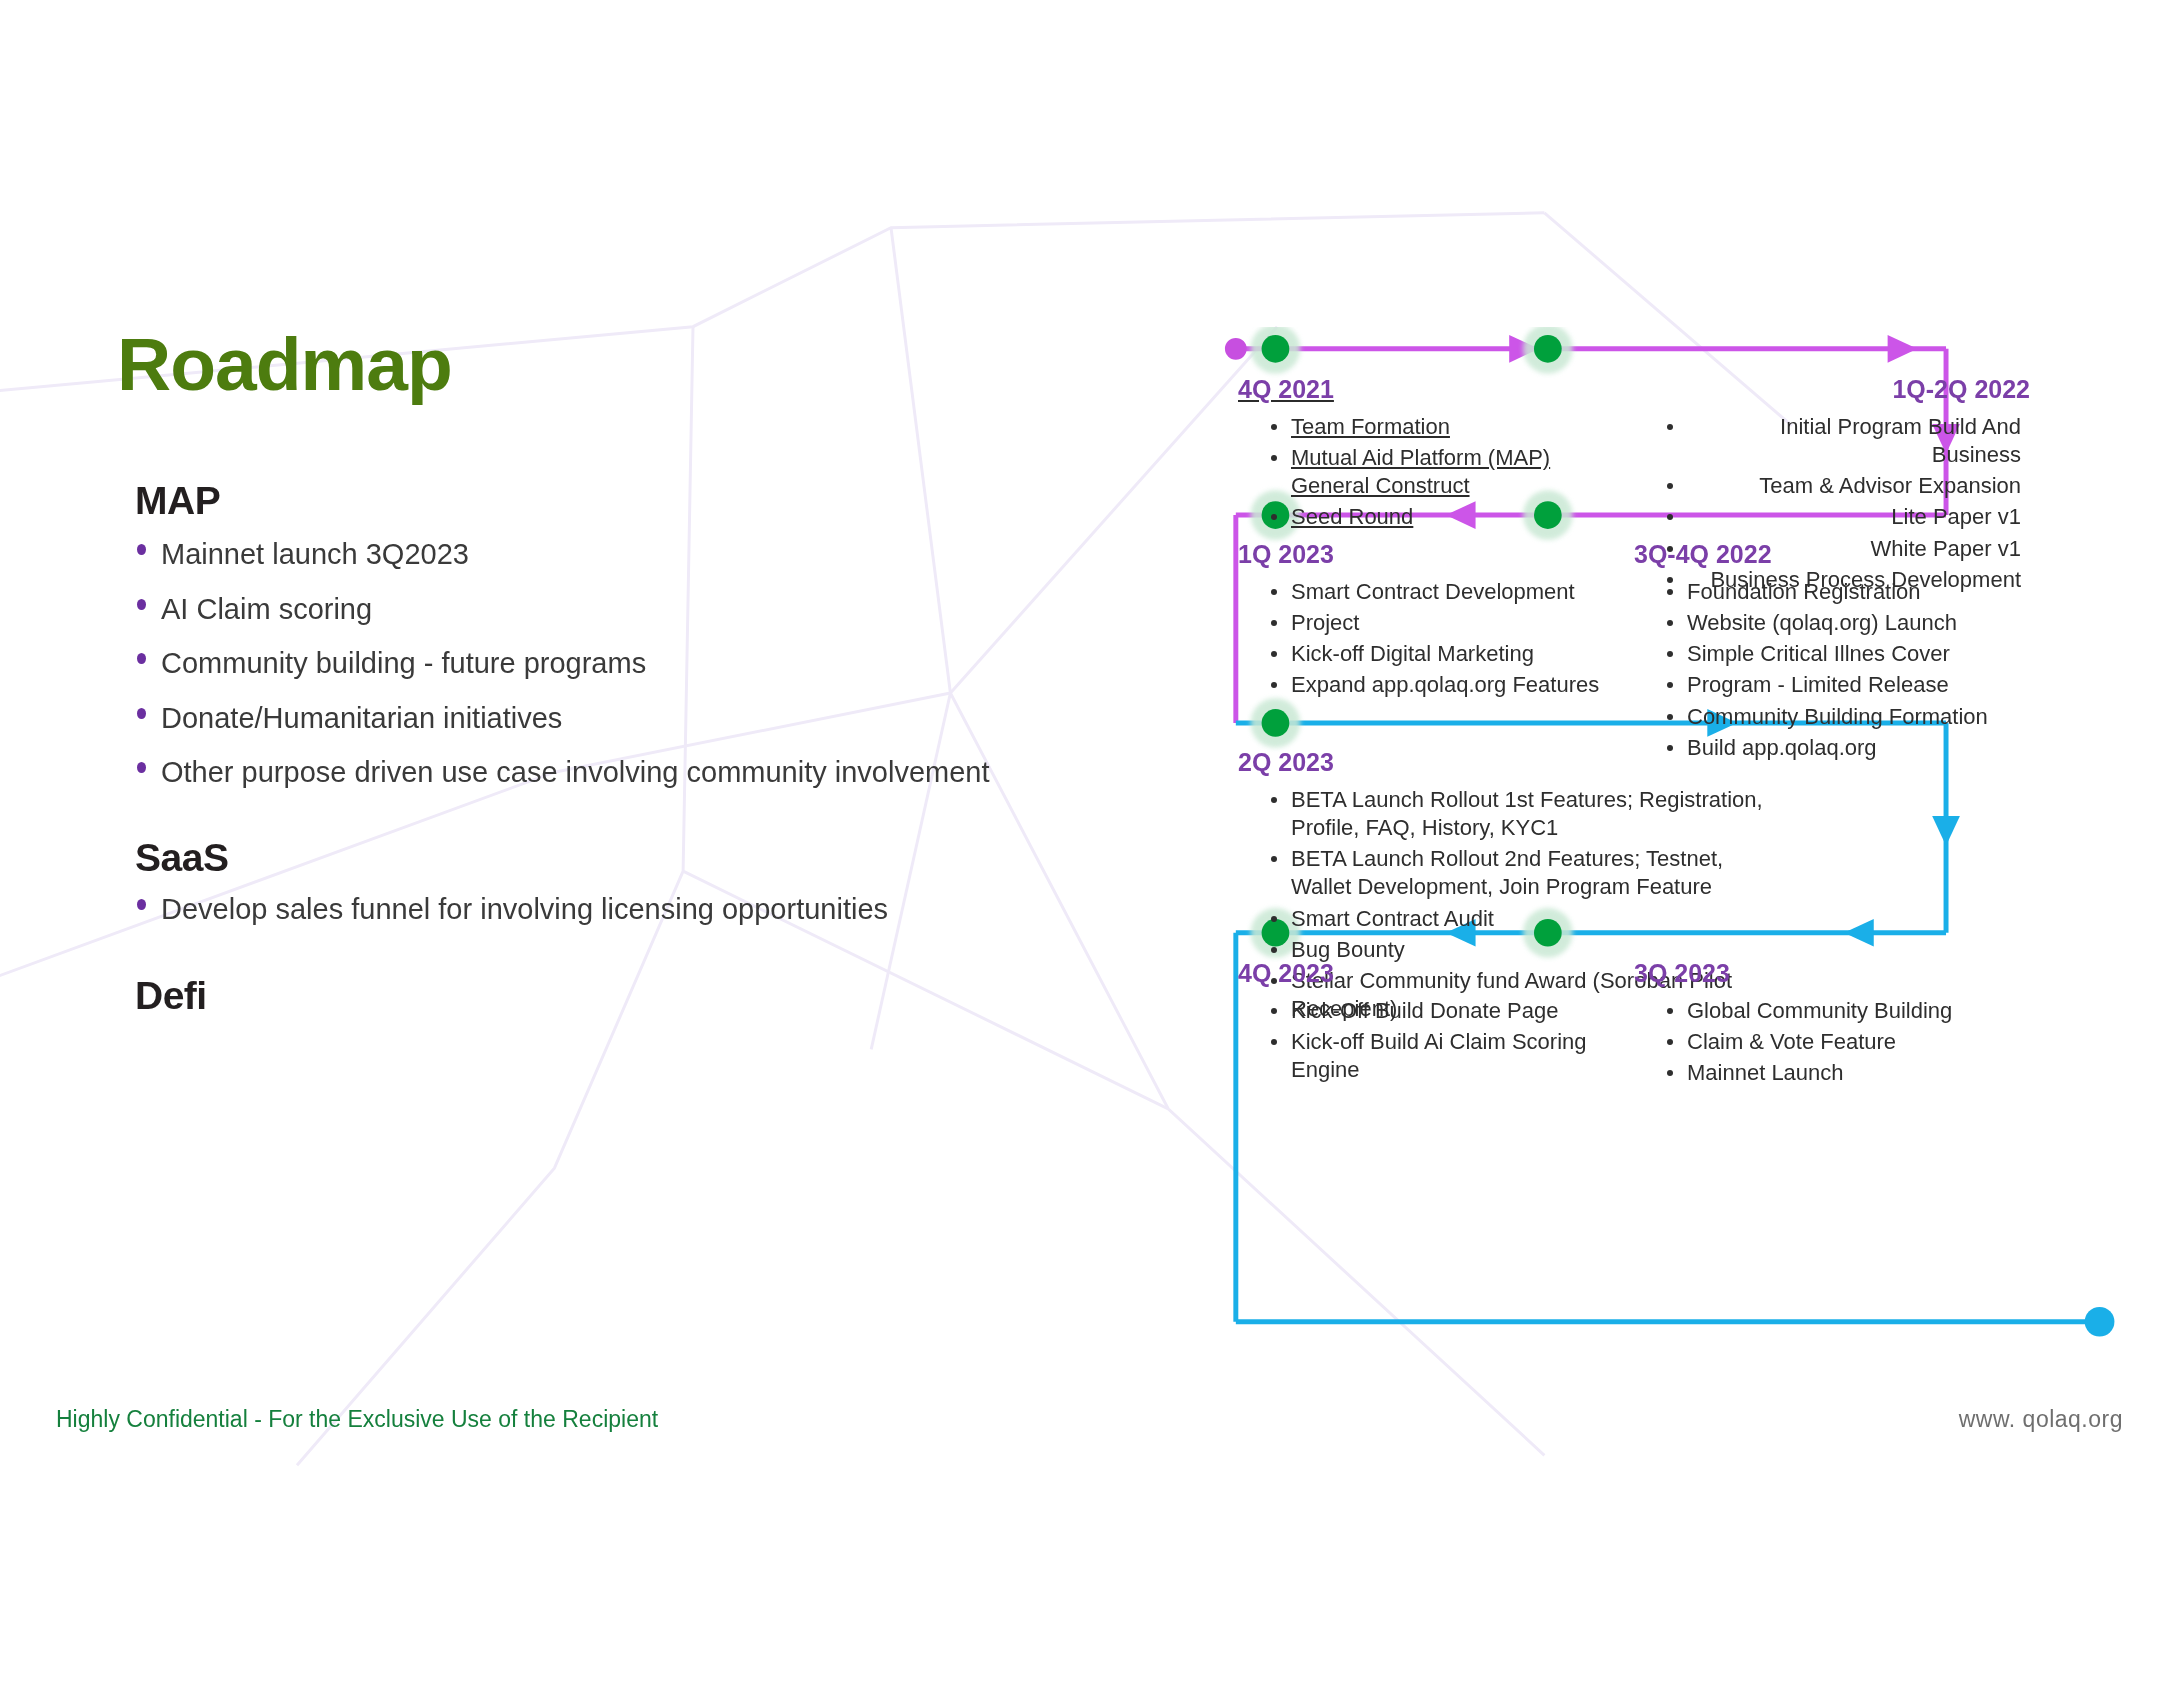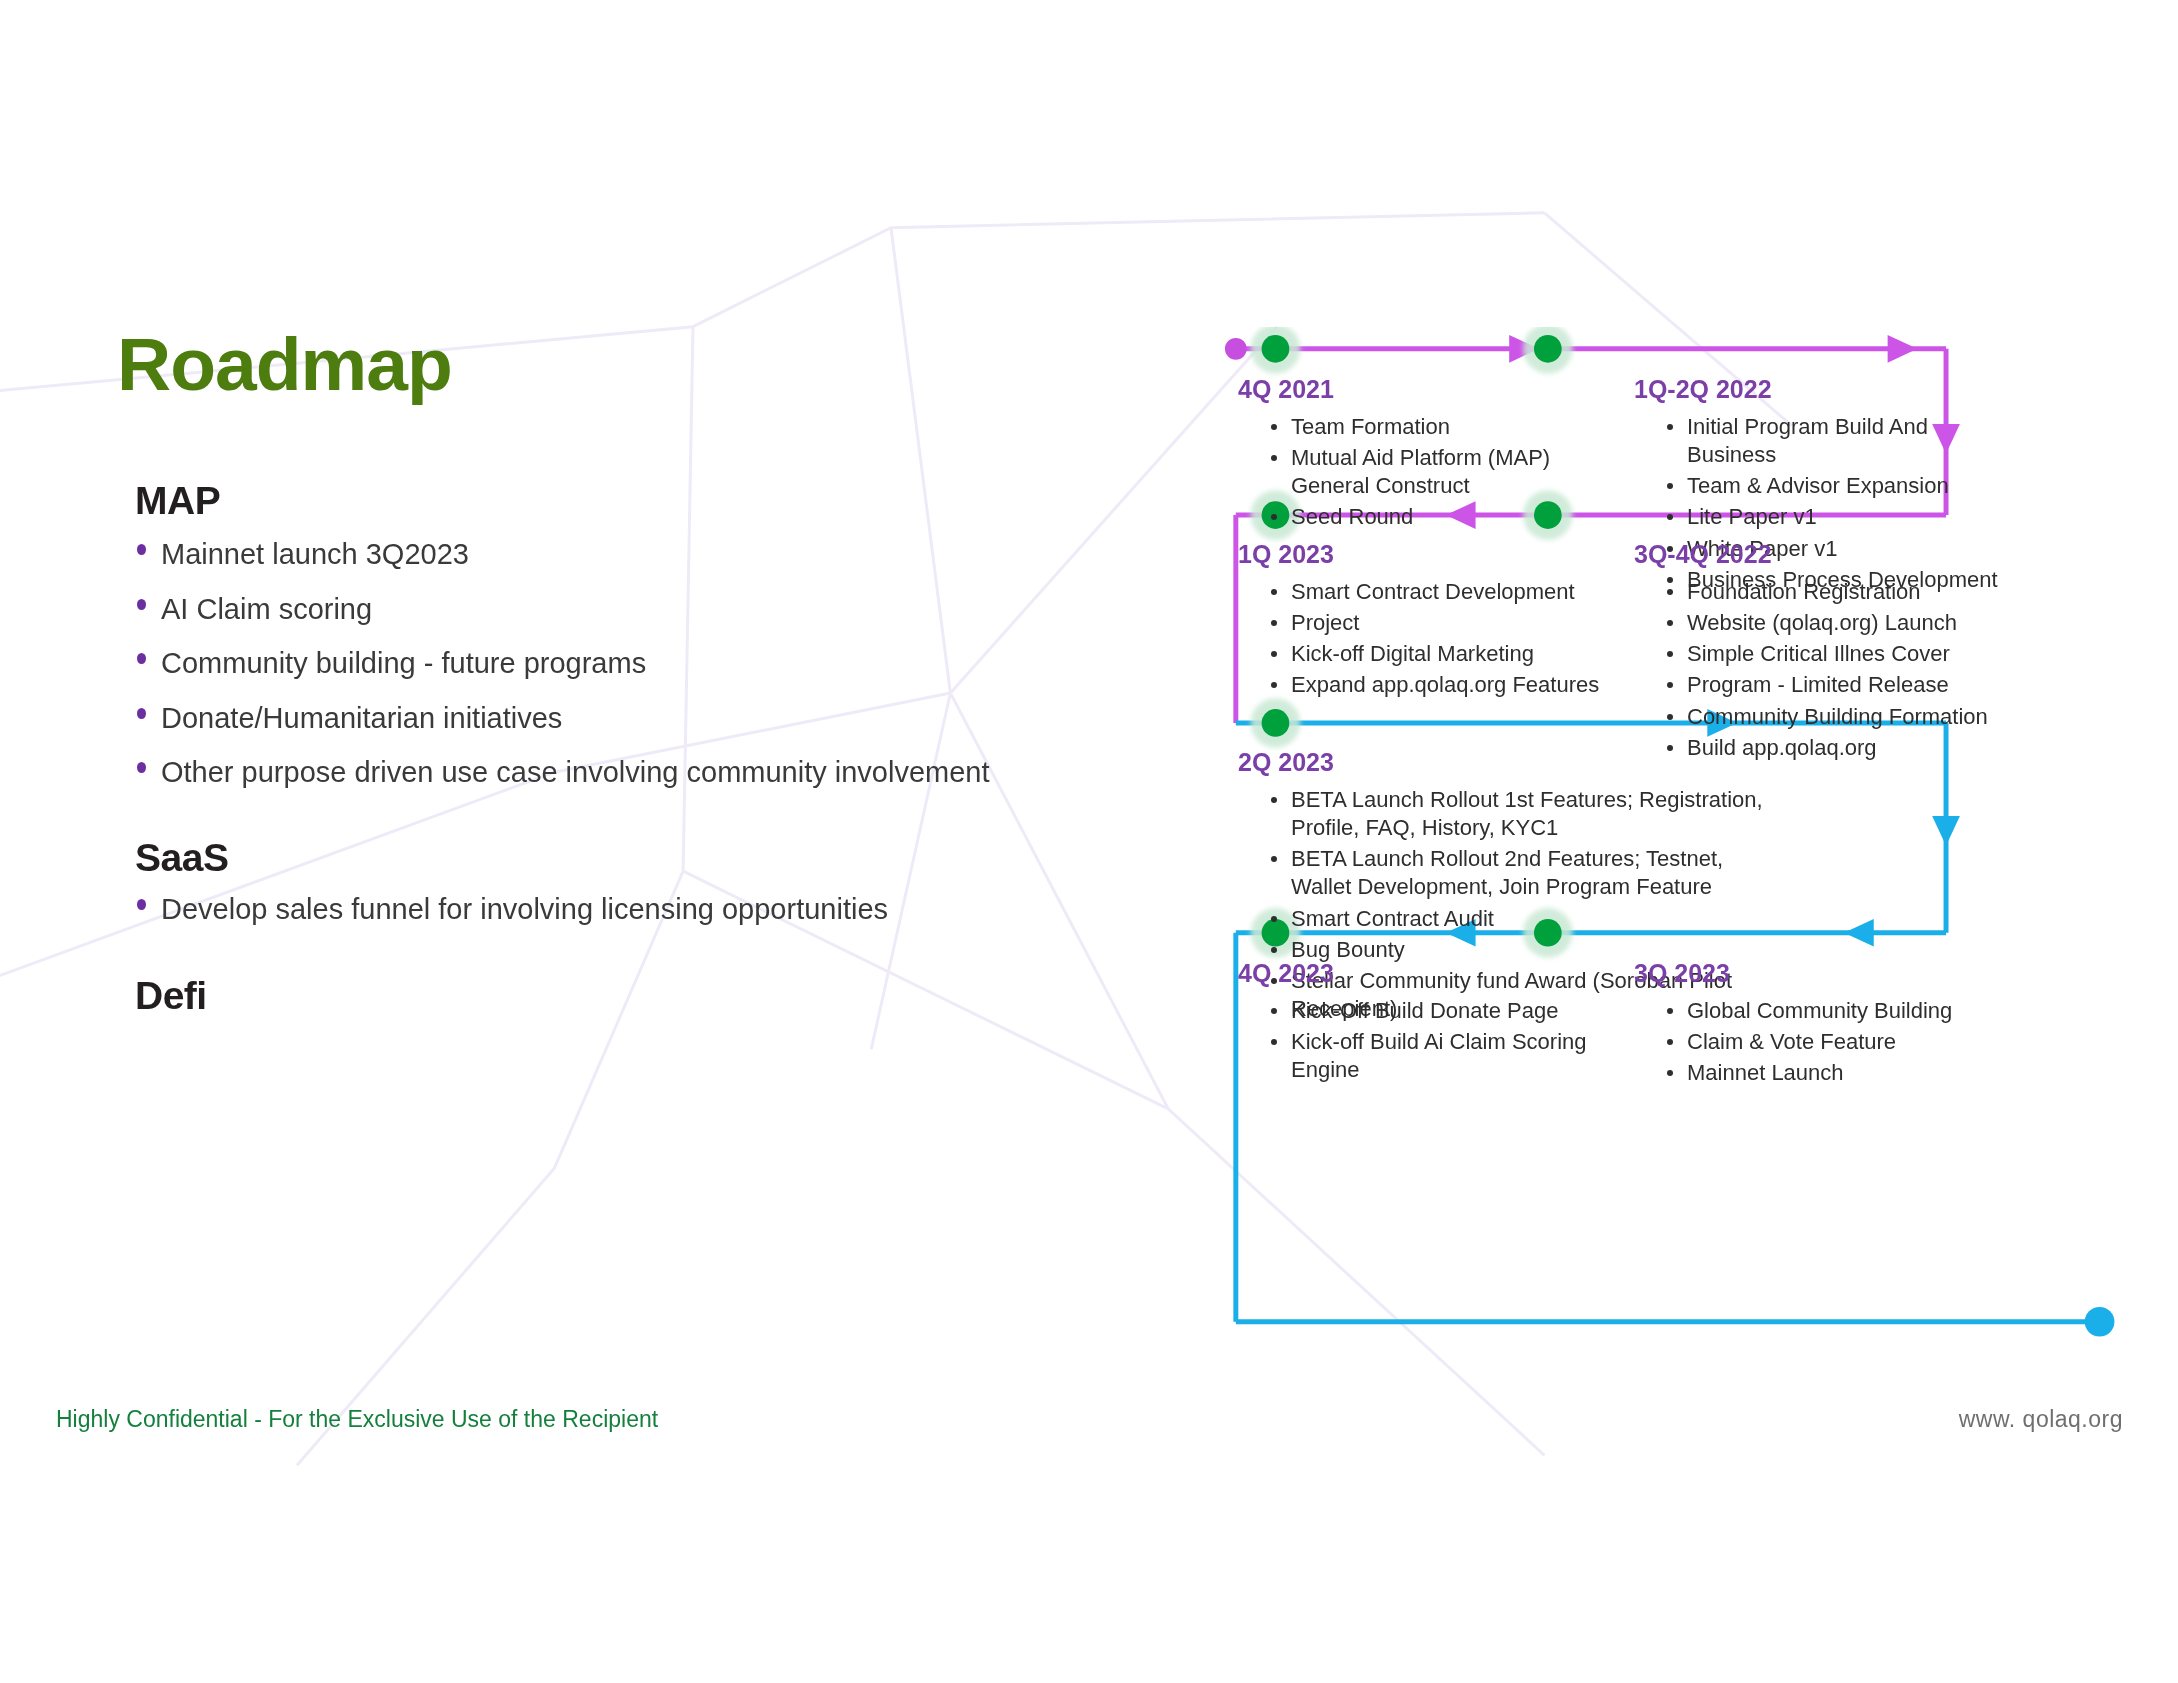--- a/index.html
+++ b/index.html
@@ -240,30 +240,30 @@
       <circle cx="58" cy="400" r="25" fill="#C9E8D4" opacity="0.85" filter="url(#haloblur)"></circle>
       <circle cx="58" cy="400" r="14" fill="#00A03C"></circle>
 
       <circle cx="58" cy="612" r="25" fill="#C9E8D4" opacity="0.85" filter="url(#haloblur)"></circle>
       <circle cx="58" cy="612" r="14" fill="#00A03C"></circle>
       <circle cx="333" cy="612" r="25" fill="#C9E8D4" opacity="0.85" filter="url(#haloblur)"></circle>
       <circle cx="333" cy="612" r="14" fill="#00A03C"></circle>
     </g>
   </svg>
 
-  <div class="tl-block col-a" style="top:48px;">
+  <div class="tl-block col-a" style="top:48px;text-decoration:underline;">
     <div class="tl-quarter">4Q 2021</div>
     <ul class="tl-list">
       <li>Team Formation</li>
       <li>Mutual Aid Platform (MAP) General Construct</li>
       <li>Seed Round</li>
     </ul>
   </div>
 
-  <div class="tl-block col-b" style="top:48px;">
+  <div class="tl-block col-b" style="top:48px;text-align:right;">
     <div class="tl-quarter">1Q-2Q 2022</div>
     <ul class="tl-list">
       <li>Initial Program Build And Business</li>
       <li>Team &amp; Advisor Expansion</li>
       <li>Lite Paper v1</li>
       <li>White Paper v1</li>
       <li>Business Process Development</li>
     </ul>
   </div>
 

